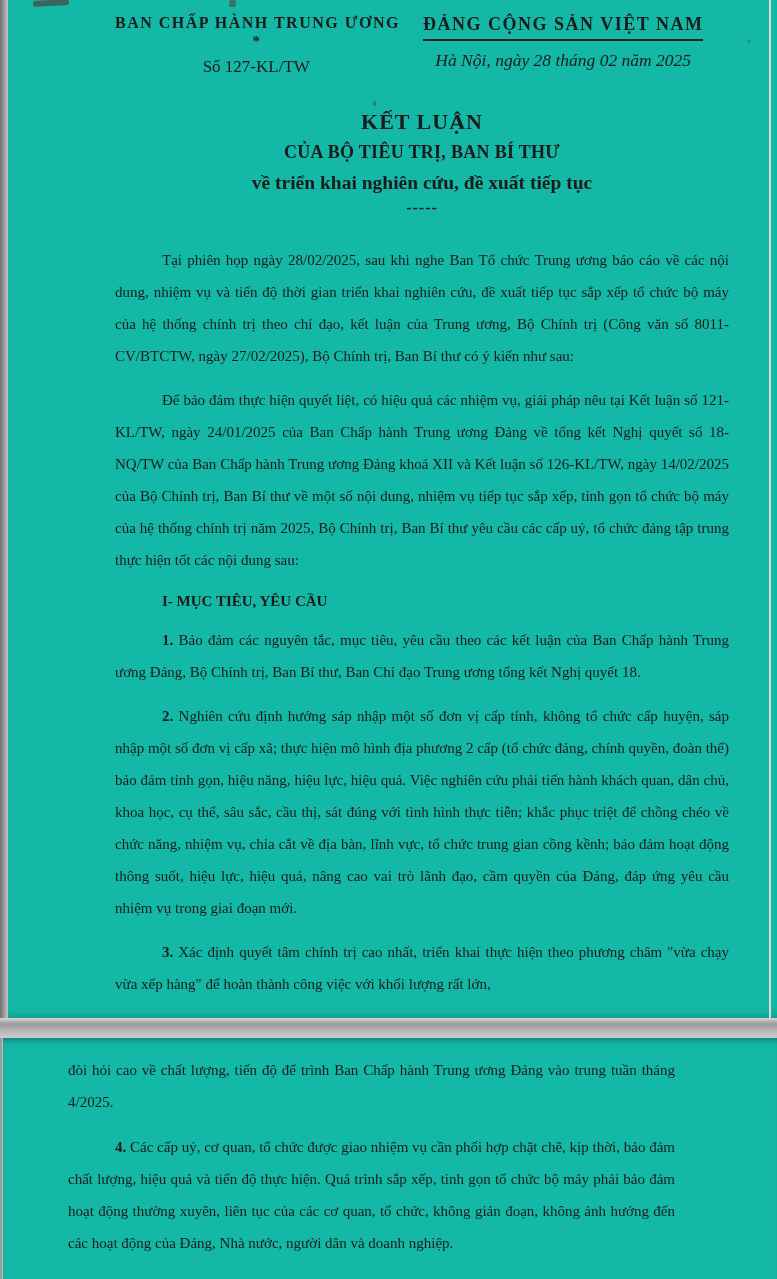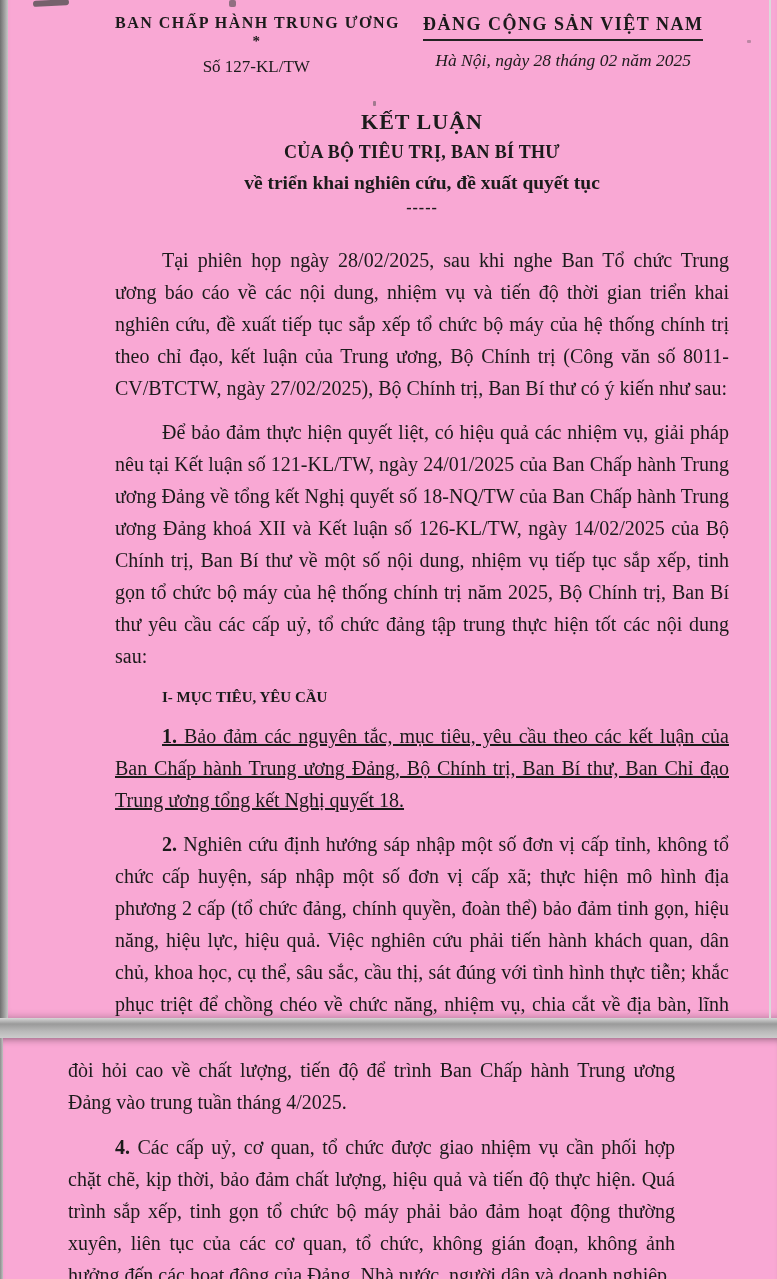--- a/index.html
+++ b/index.html
@@ -3,21 +3,21 @@
 <meta charset="utf-8">
 <style>
   html, body { margin:0; padding:0; }
   body {
     width:777px; height:1279px;
     position:relative; overflow:hidden;
     background:#c9c9c9;
     font-family:"Liberation Serif", serif;
     color:#1b1b1b;
   }
-  .page { position:absolute; background:#f9a8d4; }
+  .page { position:absolute; background:#14b8a6; }
   .page1 {
     left:8px; top:0; width:769px; height:1018px;
     box-shadow: inset 0 -6px 8px -6px rgba(0,0,0,.30);
   }
   .page2 {
     left:3px; top:1038px; width:774px; height:300px;
     box-shadow: inset 0 7px 9px -7px rgba(0,0,0,.55);
   }
   .left-edge1 {
     position:absolute; left:0; top:0; width:8px; height:1018px;
@@ -49,21 +49,21 @@
   .place-date { font-style:italic; font-size:17.5px; margin-top:9px; white-space:nowrap; }
 
   .title-block { text-align:center; margin-top:32px; }
   .title-main { font-weight:bold; font-size:22px; letter-spacing:1px; }
   .title-line2 { font-weight:bold; font-size:18px; margin-top:7px; letter-spacing:.3px; }
   .title-line3 { font-weight:bold; font-size:19.5px; margin-top:9px; }
   .title-line4 { font-weight:bold; font-size:19.5px; margin-top:5px; }
   .title-divider { font-weight:bold; font-size:16px; letter-spacing:1px; margin-top:5px; }
 
   .para {
-    font-size:20px; line-height:32px; text-align:justify;
+    font-size:15px; line-height:32px; text-align:justify;
     text-indent:47px; margin:12px 0 0 0;
   }
   .para.no-indent { text-indent:0; }
   .num { font-weight:bold; }
   .section-heading {
     font-weight:bold; font-size:15px; margin:17px 0 0 47px;
   }
 
   .p2-head { position:relative; height:48px; }
   .file-ref {
@@ -102,31 +102,31 @@
         <div>
           <span class="party">ĐẢNG CỘNG SẢN VIỆT NAM</span>
         </div>
         <div class="place-date">Hà Nội, ngày 28 tháng 02 năm 2025</div>
       </div>
     </div>
 
     <div class="title-block">
       <div class="title-main">KẾT LUẬN</div>
       <div class="title-line2">CỦA BỘ TIÊU TRỊ, BAN BÍ THƯ</div>
-      <div class="title-line3">về triển khai nghiên cứu, đề xuất quyết tục</div>
+      <div class="title-line3">về triển khai nghiên cứu, đề xuất tiếp tục</div>
       <div class="title-divider">-----</div>
     </div>
 
     <p class="para" style="margin-top:27px;">Tại phiên họp ngày 28/02/2025, sau khi nghe Ban Tổ chức Trung ương báo cáo về các nội dung, nhiệm vụ và tiến độ thời gian triển khai nghiên cứu, đề xuất tiếp tục sắp xếp tổ chức bộ máy của hệ thống chính trị theo chỉ đạo, kết luận của Trung ương, Bộ Chính trị (Công văn số 8011-CV/BTCTW, ngày 27/02/2025), Bộ Chính trị, Ban Bí thư có ý kiến như sau:</p>
 
     <p class="para">Để bảo đảm thực hiện quyết liệt, có hiệu quả các nhiệm vụ, giải pháp nêu tại Kết luận số 121-KL/TW, ngày 24/01/2025 của Ban Chấp hành Trung ương Đảng về tổng kết Nghị quyết số 18-NQ/TW của Ban Chấp hành Trung ương Đảng khoá XII và Kết luận số 126-KL/TW, ngày 14/02/2025 của Bộ Chính trị, Ban Bí thư về một số nội dung, nhiệm vụ tiếp tục sắp xếp, tinh gọn tổ chức bộ máy của hệ thống chính trị năm 2025, Bộ Chính trị, Ban Bí thư yêu cầu các cấp uỷ, tổ chức đảng tập trung thực hiện tốt các nội dung sau:</p>
 
     <div class="section-heading">I- MỤC TIÊU, YÊU CẦU</div>
 
-    <p class="para" style="margin-top:14px;text-decoration:underline;"><span class="num">1.</span><span> Bảo đảm các nguyên tắc, mục tiêu, yêu cầu theo các kết luận của Ban Chấp hành Trung ương Đảng, Bộ Chính trị, Ban Bí thư, Ban Chỉ đạo Trung ương tổng kết Nghị quyết 18.</span></p>
+    <p class="para" style="margin-top:14px;"><span class="num">1.</span><span> Bảo đảm các nguyên tắc, mục tiêu, yêu cầu theo các kết luận của Ban Chấp hành Trung ương Đảng, Bộ Chính trị, Ban Bí thư, Ban Chỉ đạo Trung ương tổng kết Nghị quyết 18.</span></p>
 
     <p class="para"><span class="num">2.</span><span> Nghiên cứu định hướng sáp nhập một số đơn vị cấp tỉnh, không tổ chức cấp huyện, sáp nhập một số đơn vị cấp xã; thực hiện mô hình địa phương 2 cấp (tổ chức đảng, chính quyền, đoàn thể) bảo đảm tinh gọn, hiệu năng, hiệu lực, hiệu quả. Việc nghiên cứu phải tiến hành khách quan, dân chủ, khoa học, cụ thể, sâu sắc, cầu thị, sát đúng với tình hình thực tiễn; khắc phục triệt để chồng chéo về chức năng, nhiệm vụ, chia cắt về địa bàn, lĩnh vực, tổ chức trung gian cồng kềnh; bảo đảm hoạt động thông suốt, hiệu lực, hiệu quả, nâng cao vai trò lãnh đạo, cầm quyền của Đảng, đáp ứng yêu cầu nhiệm vụ trong giai đoạn mới.</span></p>
 
     <p class="para"><span class="num">3.</span><span> Xác định quyết tâm chính trị cao nhất, triển khai thực hiện theo phương châm "vừa chạy vừa xếp hàng" để hoàn thành công việc với khối lượng rất lớn,</span></p>
 
   </div>
 </div>
 
 <div class="separator"></div>
 

